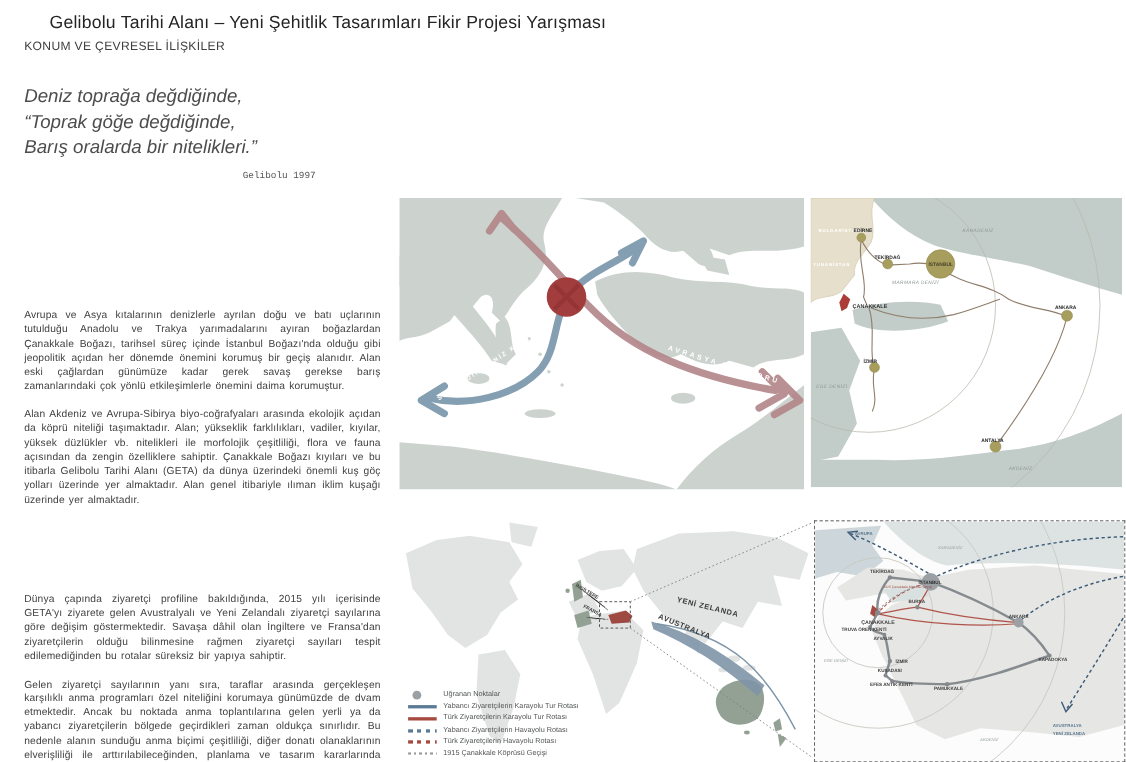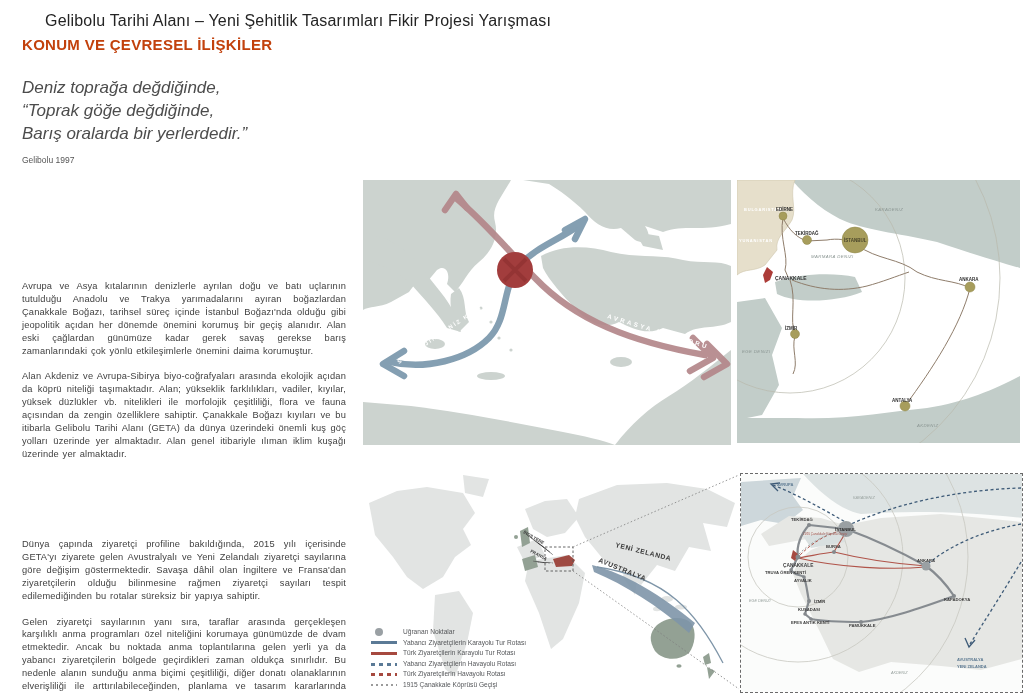--- a/index.html
+++ b/index.html
@@ -1,24 +1,24 @@
 <!DOCTYPE html>
 <html><head>
 <meta charset="utf-8">
 <style>
   html,body{margin:0;padding:0;background:#ffffff;}
   .board{position:relative;width:1024px;height:693px;background:#fff;overflow:hidden;
          font-family:"Liberation Sans",sans-serif;color:#3f3f3f;}
   .abs{position:absolute;}
   
   .title{left:22px;top:12px;font-size:16px;color:#242424;letter-spacing:.2px;margin-left:23px;}
-  .subtitle{left:22px;top:36px;font-size:15px;font-weight:bold;color:#c2410c;letter-spacing:.3px;}
+  .subtitle{left:22px;top:36px;font-size:11px;font-weight:normal;color:#404040;letter-spacing:.3px;}
   
   .quote{left:22px;top:76px;width:280px;font-style:italic;font-size:17px;line-height:23px;color:#4c4c4c;}
-  .quote-attr{width:265px;font-style:normal;font-size:8.5px;color:#555;margin-top:4px;}
+  .quote-attr{width:265px;text-align:right;font-style:normal;font-size:8.5px;color:#555;margin-top:4px;font-family:Liberation Mono, monospace;}
   
   .paras{left:22px;width:324px;font-size:9.3px;line-height:12.9px;text-align:justify;
          letter-spacing:.15px;word-spacing:1px;color:#414141;}
   .paras p{margin:0 0 13px 0;}
   .pb1{top:280px;}
   .pb2{top:538px;}
   
   .legend{left:371px;top:627px;font-size:6.6px;color:#55575a;line-height:10.6px;z-index:5;}
   .lrow{display:flex;align-items:center;height:10.6px;}
   .lsw{width:26px;display:flex;align-items:center;justify-content:flex-start;margin-right:6px;flex:none;}
@@ -36,21 +36,21 @@
 <body>
 
 <div class="board">
 
   <div class="abs title">Gelibolu Tarihi Alanı – Yeni Şehitlik Tasarımları Fikir Projesi Yarışması</div>
   <div class="abs subtitle">KONUM VE ÇEVRESEL İLİŞKİLER</div>
 
   <div class="abs quote">
     <div>Deniz toprağa değdiğinde,</div>
     <div>“Toprak göğe değdiğinde,</div>
-    <div>Barış oralarda bir yerlerdedir.”</div>
+    <div>Barış oralarda bir nitelikleri.”</div>
     <div class="quote-attr">Gelibolu 1997</div>
   </div>
 
   <div class="abs paras pb1">
     <p>Avrupa ve Asya kıtalarının denizlerle ayrılan doğu ve batı uçlarının tutulduğu Anadolu ve Trakya yarımadalarını ayıran boğazlardan Çanakkale Boğazı, tarihsel süreç içinde İstanbul Boğazı'nda olduğu gibi jeopolitik açıdan her dönemde önemini korumuş bir geçiş alanıdır. Alan eski çağlardan günümüze kadar gerek savaş gerekse barış zamanlarındaki çok yönlü etkileşimlerle önemini daima korumuştur.</p>
     <p>Alan Akdeniz ve Avrupa-Sibirya biyo-coğrafyaları arasında ekolojik açıdan da köprü niteliği taşımaktadır. Alan; yükseklik farklılıkları, vadiler, kıyılar, yüksek düzlükler vb. nitelikleri ile morfolojik çeşitliliği, flora ve fauna açısından da zengin özelliklere sahiptir. Çanakkale Boğazı kıyıları ve bu itibarla Gelibolu Tarihi Alanı (GETA) da dünya üzerindeki önemli kuş göç yolları üzerinde yer almaktadır. Alan genel itibariyle ılıman iklim kuşağı üzerinde yer almaktadır.</p>
   </div>
   <div class="abs paras pb2">
     <p>Dünya çapında ziyaretçi profiline bakıldığında, 2015 yılı içerisinde GETA'yı ziyarete gelen Avustralyalı ve Yeni Zelandalı ziyaretçi sayılarına göre değişim göstermektedir. Savaşa dâhil olan İngiltere ve Fransa'dan ziyaretçilerin olduğu bilinmesine rağmen ziyaretçi sayıları tespit edilemediğinden bu rotalar süreksiz bir yapıya sahiptir.</p>
     <p>Gelen ziyaretçi sayılarının yanı sıra, taraflar arasında gerçekleşen karşılıklı anma programları özel niteliğini korumaya günümüzde de dvam etmektedir. Ancak bu noktada anma toplantılarına gelen yerli ya da yabancı ziyaretçilerin bölgede geçirdikleri zaman oldukça sınırlıdır. Bu nedenle alanın sunduğu anma biçimi çeşitliliği, diğer donatı olanaklarının elverişliliği ile arttırılabileceğinden, planlama ve tasarım kararlarında dikkate alınması gerekmektedir.</p>

